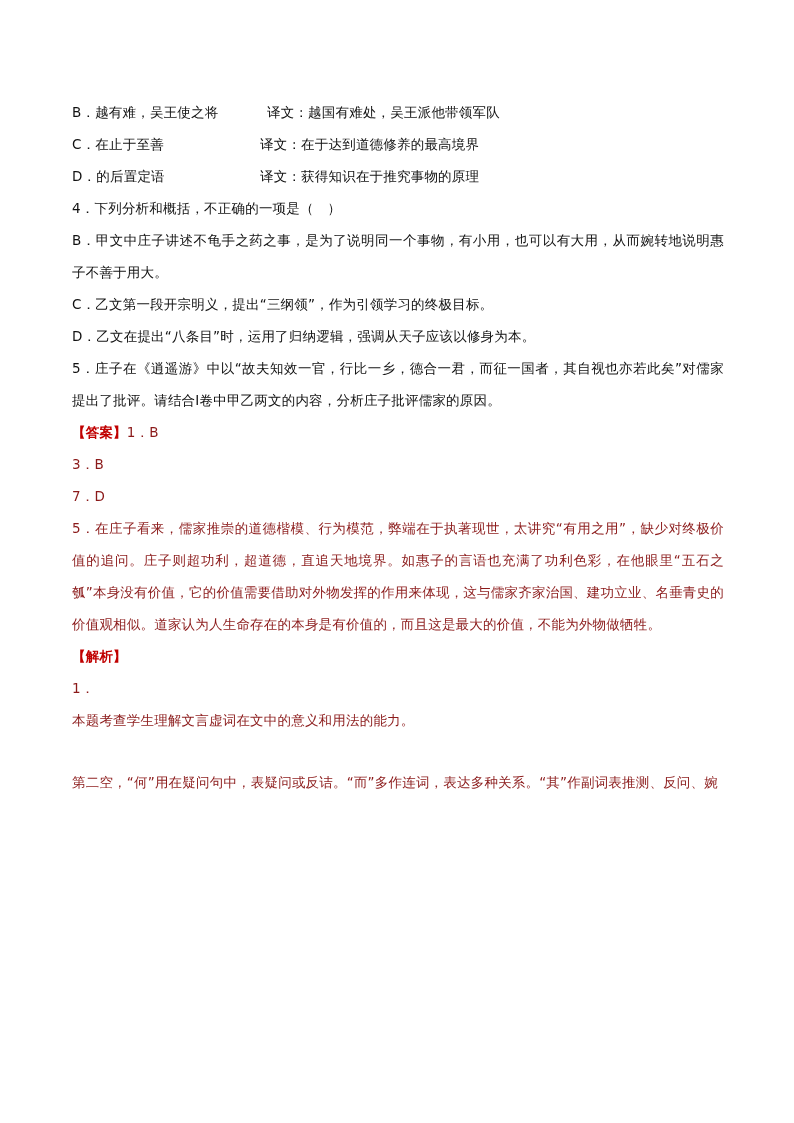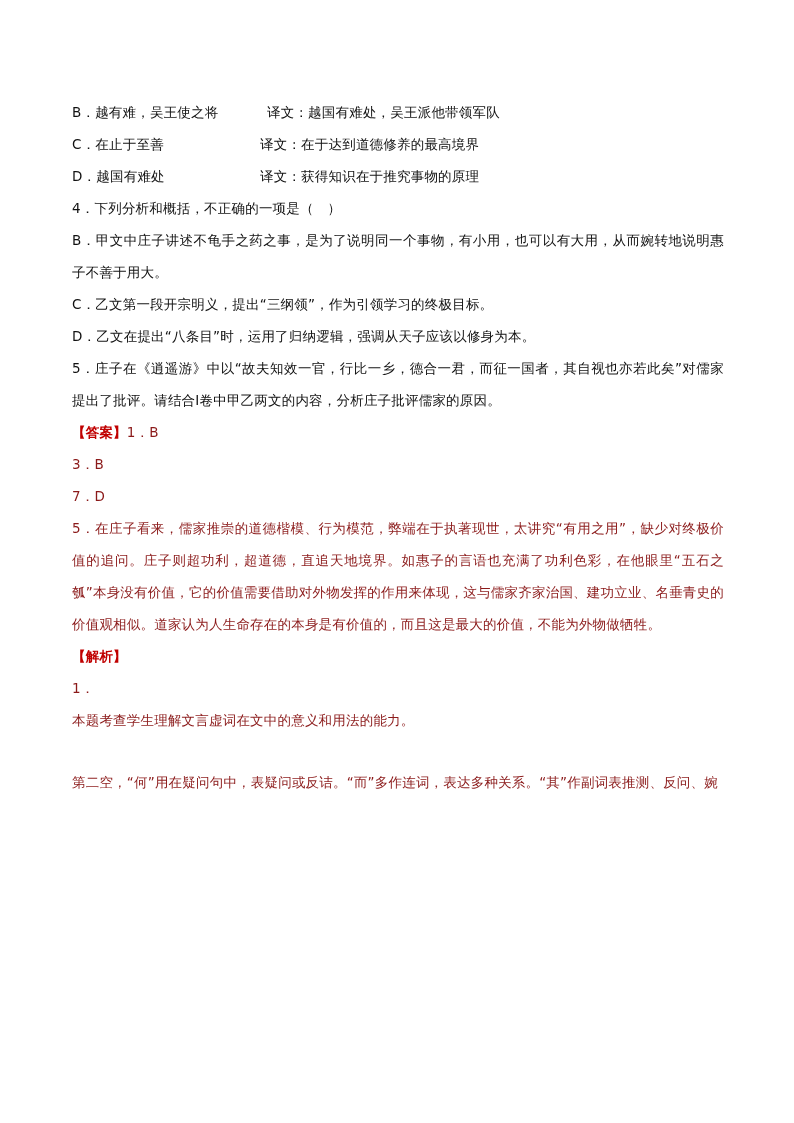--- a/index.html
+++ b/index.html
@@ -23,21 +23,21 @@
 
   <div class="line row">
     <span class="opt-label">B．越有难，吴王使之将</span>
     <span class="opt-b-trans">译文：越国有难处，吴王派他带领军队</span>
   </div>
   <div class="line row">
     <span class="opt-label">C．在止于至善</span>
     <span class="opt-trans">译文：在于达到道德修养的最高境界</span>
   </div>
   <div class="line row">
-    <span class="opt-label">D．越国有难处</span>
+    <span class="opt-label">D．的后置定语</span>
     <span class="opt-trans">译文：获得知识在于推究事物的原理</span>
   </div>
 
   <div class="line">4．下列分析和概括，不正确的一项是（　）</div>
   <div class="line wrap">B．甲文中庄子讲述不龟手之药之事，是为了说明同一个事物，有小用，也可以有大用，从而婉转地说明惠子不善于用大。</div>
   <div class="line wrap">C．乙文第一段开宗明义，提出“三纲领”，作为引领学习的终极目标。</div>
   <div class="line wrap">D．乙文在提出“八条目”时，运用了归纳逻辑，强调从天子应该以修身为本。</div>
 
   <div class="line wrap">5．庄子在《逍遥游》中以“故夫知效一官，行比一乡，德合一君，而征一国者，其自视也亦若此矣”对儒家提出了批评。请结合Ⅰ卷中甲乙两文的内容，分析庄子批评儒家的原因。</div>
 

